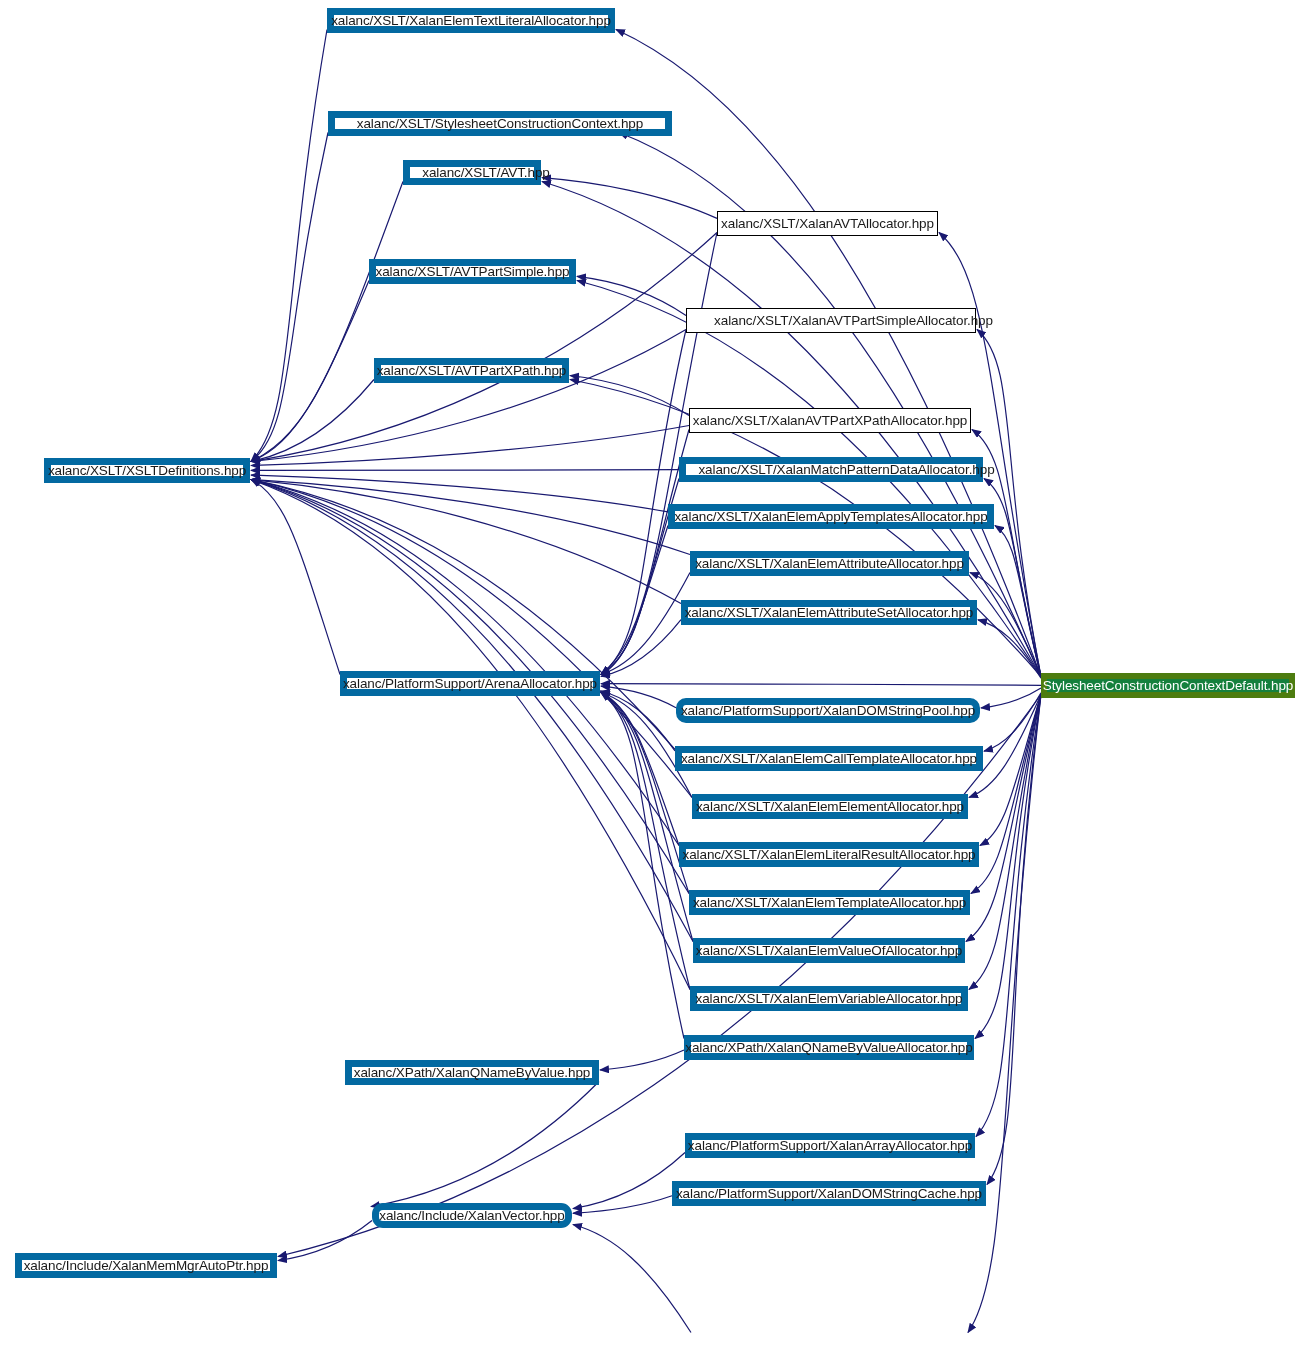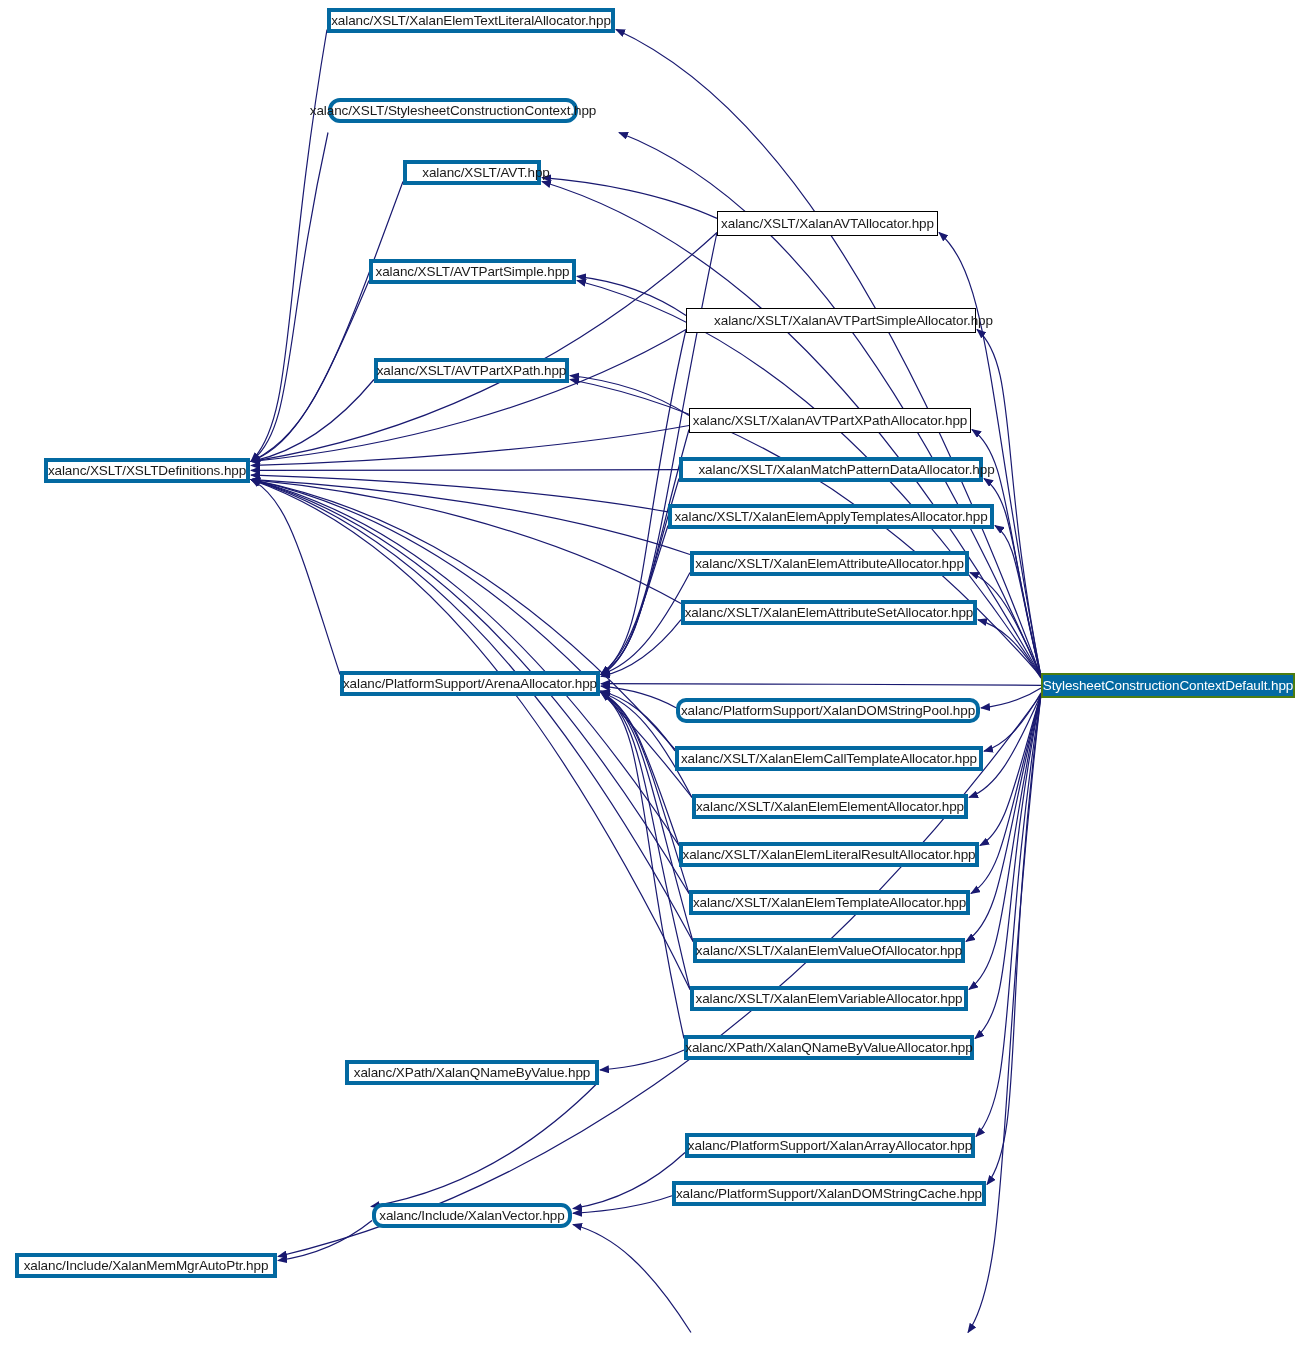--- a/index.html
+++ b/index.html
@@ -30,31 +30,31 @@
     box-sizing: border-box;
     display: flex;
     align-items: center;
     justify-content: center;
     white-space: nowrap;
     font-size: 13.5px;
     line-height: 1;
     letter-spacing: -0.1px;
     background: #ffffff;
     color: #1a1a1a;
-    border: 4px solid #0369a1;
+    border: 7px solid #0369a1;
     height: 25px;
     z-index: 5;
   }
   .node.black-border {
     border: 1px solid #000000;
   }
   .node.current {
-    background: #0369a1;
+    background: #15803d;
     color: #ffffff;
-    border: 2px solid #4d7c0f;
+    border: 6px solid #4d7c0f;
   }
 </style>
 </head>
 <body>
 
 <div id="graph">
   <svg id="edges" viewBox="0 0 1312 1360">
     <defs>
       <marker id="arrow" markerWidth="10" markerHeight="8" refX="9" refY="4" orient="auto" markerUnits="userSpaceOnUse">
         <path d="M0,0 L10,4 L0,8 Z" fill="#191970"></path>
@@ -126,21 +126,21 @@
         <path d="M1041,694.5 C1002,998.3 1024.92,1135.5 987,1184.5" marker-end="url(#arrow)"></path>
         <path d="M672,1195.7 C641.1383999999999,1206.612 601.8816,1211.54 573,1213.3" marker-end="url(#arrow)"></path>
         <path d="M372,1220.5 C341.16,1245.3 306.96,1256.5 278,1260.5" marker-end="url(#arrow)"></path>
         <path d="M1041,694.5 C789.3000000000001,1042.94 514.4399999999999,1200.3 278,1256.5" marker-end="url(#arrow)"></path>
         <path d="M1041,694.5 C996.3000000000001,1090.06 1011.24,1268.7 968,1332.5" marker-end="url(#arrow)"></path>
         <path d="M691,1332.5 C648.472,1265.54 613.168,1235.3 573,1224.5" marker-end="url(#arrow)"></path>
       </g>
   </svg>
   <div id="node-layer">
       <div class="node" style="left: 327px; top: 8px; width: 288px;">xalanc/XSLT/XalanElemTextLiteralAllocator.hpp</div>
-      <div class="node" style="left: 328px; top: 98px; width: 250px; border-radius: 12px;">xalanc/XSLT/StylesheetConstructionContext.hpp</div>
+      <div class="node" style="left: 328px; top: 111px; width: 344px;">xalanc/XSLT/StylesheetConstructionContext.hpp</div>
       <div class="node" style="left: 403px; top: 160px; width: 138px; padding-left: 28px;">xalanc/XSLT/AVT.hpp</div>
       <div class="node black-border" style="left: 717px; top: 211px; width: 221px;">xalanc/XSLT/XalanAVTAllocator.hpp</div>
       <div class="node" style="left: 369px; top: 259px; width: 207px;">xalanc/XSLT/AVTPartSimple.hpp</div>
       <div class="node black-border" style="left: 686px; top: 308px; width: 290px; padding-left: 45px;">xalanc/XSLT/XalanAVTPartSimpleAllocator.hpp</div>
       <div class="node" style="left: 374px; top: 358px; width: 195px;">xalanc/XSLT/AVTPartXPath.hpp</div>
       <div class="node black-border" style="left: 689px; top: 408px; width: 282px;">xalanc/XSLT/XalanAVTPartXPathAllocator.hpp</div>
       <div class="node" style="left: 679px; top: 457px; width: 304px; padding-left: 31px;">xalanc/XSLT/XalanMatchPatternDataAllocator.hpp</div>
       <div class="node" style="left: 668px; top: 504px; width: 326px;">xalanc/XSLT/XalanElemApplyTemplatesAllocator.hpp</div>
       <div class="node" style="left: 690px; top: 551px; width: 279px;">xalanc/XSLT/XalanElemAttributeAllocator.hpp</div>
       <div class="node" style="left: 681px; top: 600px; width: 296px;">xalanc/XSLT/XalanElemAttributeSetAllocator.hpp</div>

